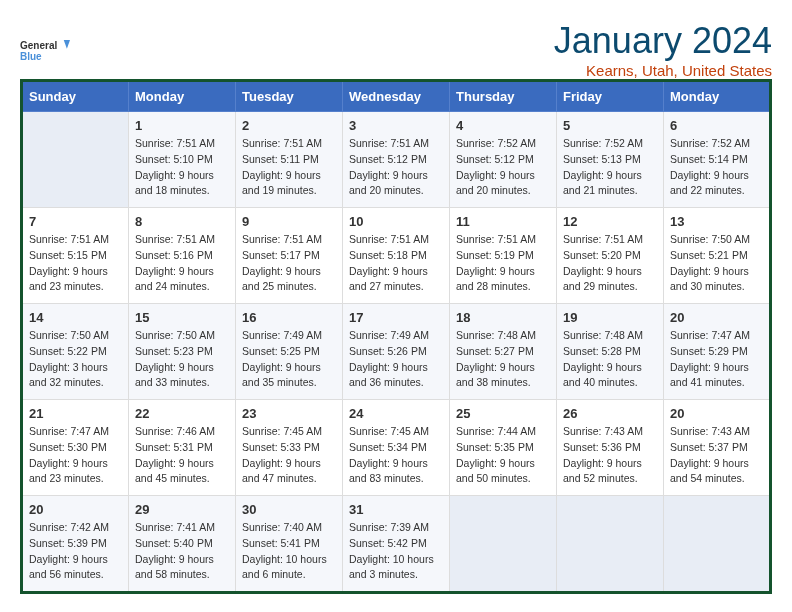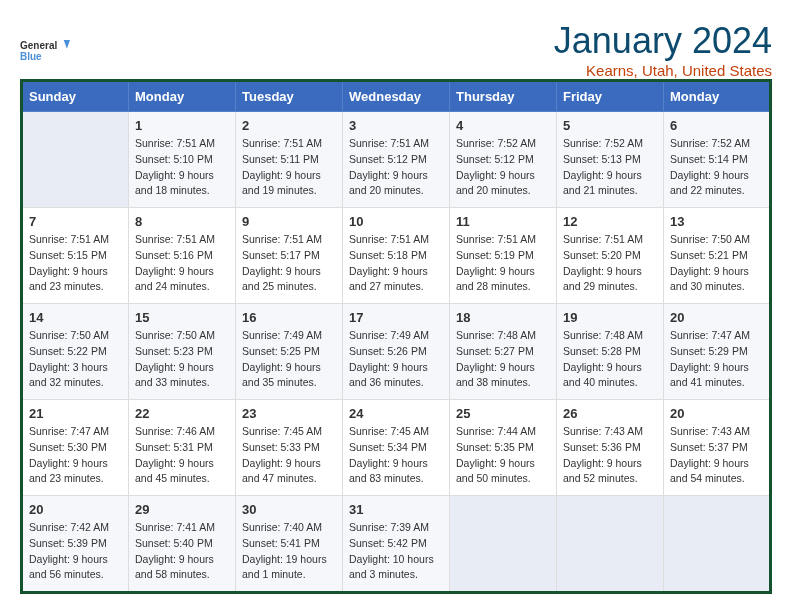--- a/index.html
+++ b/index.html
@@ -348,21 +348,21 @@
           <span>Sunrise: 7:41 AM</span><br>
           <span>Sunset: 5:40 PM</span><br>
           <span>Daylight: 9 hours and 58 minutes.</span>
         </div>
       </td>
         <td>
         <span class="day-num">30</span>
         <div class="cell-info">
           <span>Sunrise: 7:40 AM</span><br>
           <span>Sunset: 5:41 PM</span><br>
-          <span>Daylight: 19 hours and 1 minute.</span>
+          <span>Daylight: 10 hours and 6 minute.</span>
         </div>
       </td>
         <td>
         <span class="day-num">31</span>
         <div class="cell-info">
           <span>Sunrise: 7:39 AM</span><br>
           <span>Sunset: 5:42 PM</span><br>
           <span>Daylight: 10 hours and 3 minutes.</span>
         </div>
       </td>

